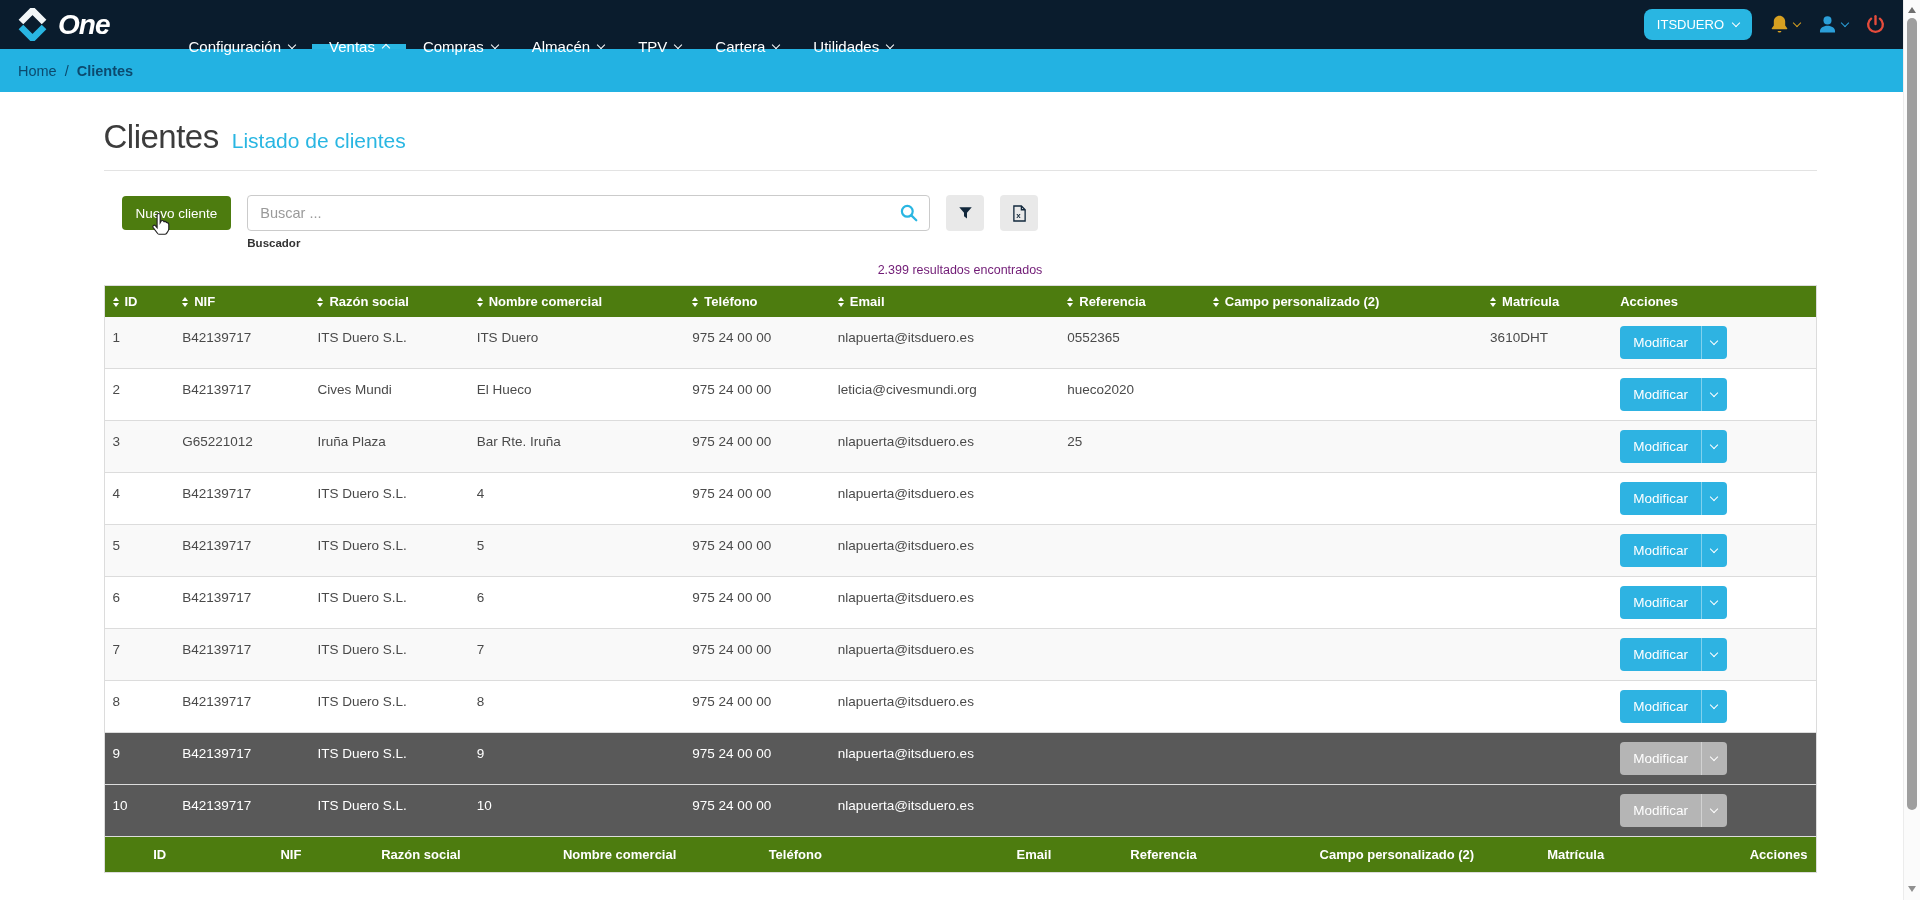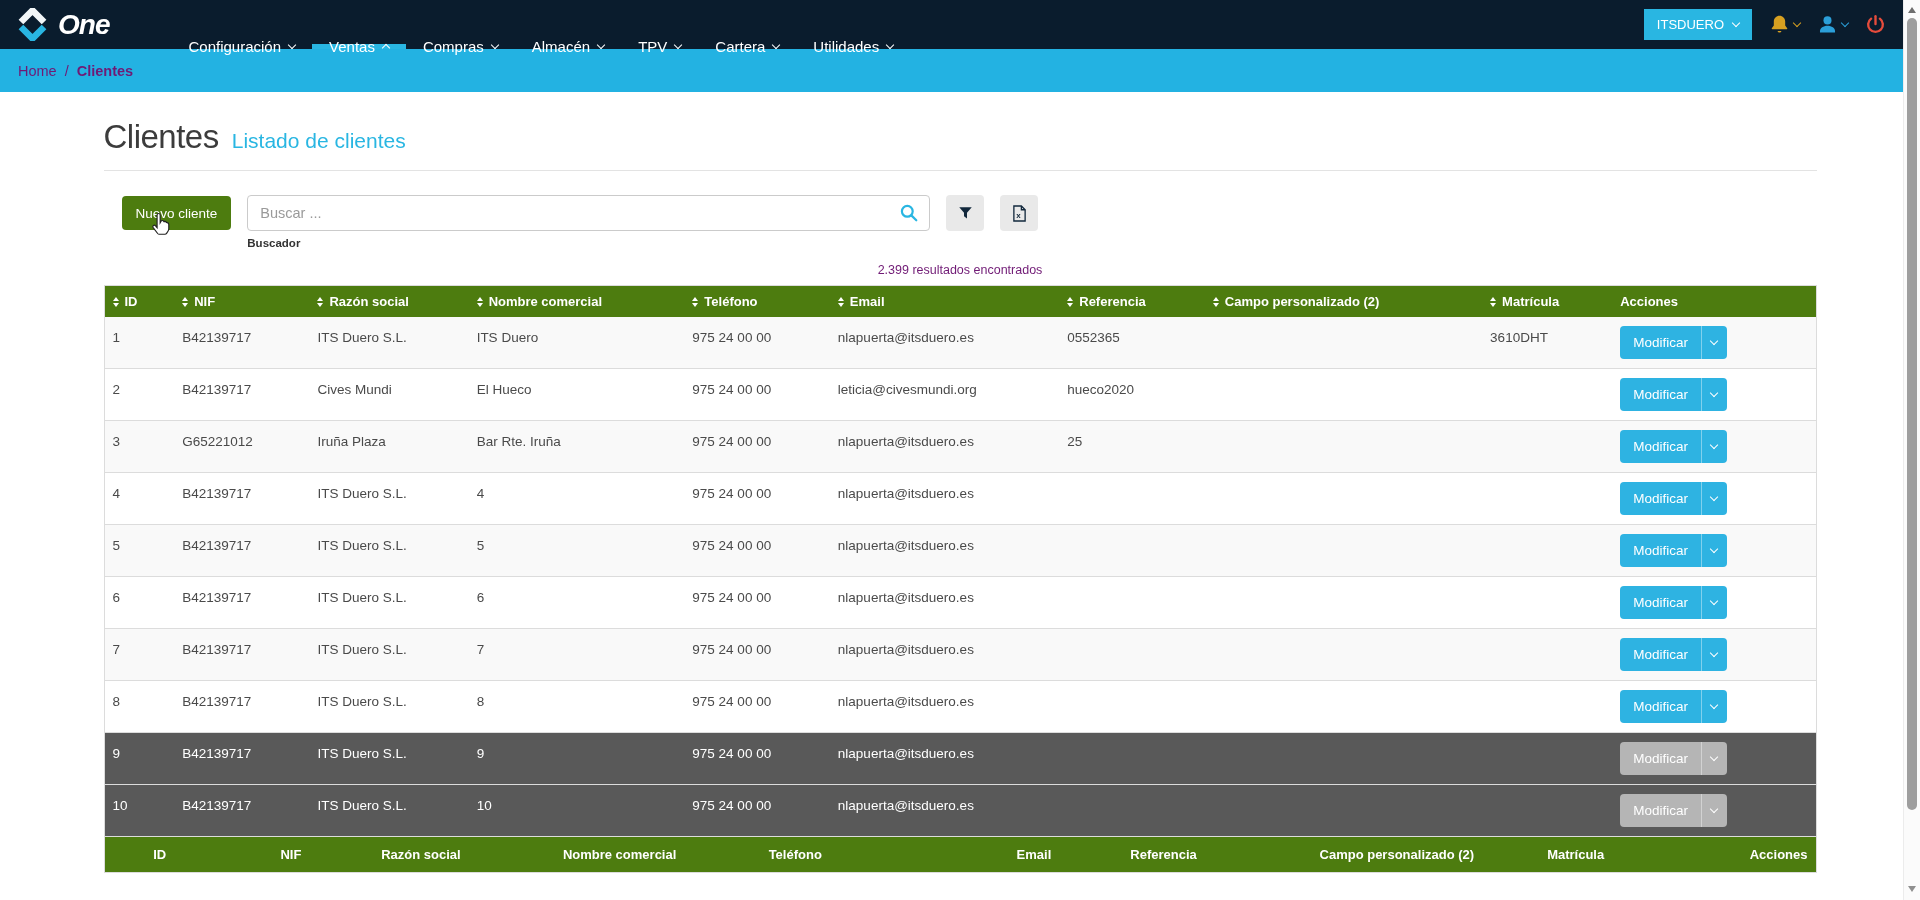--- a/index.html
+++ b/index.html
@@ -11,29 +11,29 @@
   .brand { display:flex; align-items:center; gap:9px; padding:0 18px 0 16px; }
   .brand-text { color:#fff; font-size:28px; font-weight:700; font-style:italic; letter-spacing:-1px; }
   .nav-menu { display:flex; list-style:none; margin-left:44px; }
   .nav-item { display:flex; align-items:center; gap:8px; padding:0 17px; color:#fff;
               font-size:15px; cursor:pointer; white-space:nowrap;margin-top:44px; }
   .nav-item.active { background:#29b6e2; }
   .chev { width:6px; height:6px; border-right:1.6px solid currentColor; border-bottom:1.6px solid currentColor;
           display:inline-block; transform:rotate(45deg); margin-top:-3px; }
   .chev.up { transform:rotate(225deg); margin-top:3px; }
   .nav-right { margin-left:auto; display:flex; align-items:center; gap:17px; }
-  .user-btn { background:#29b6e2; color:#fff; border:none; border-radius:0; height:31px;
+  .user-btn { background:#29b6e2; color:#fff; border:none; border-radius:8px; height:31px;
               padding:0 13px; font-size:13px; display:flex; align-items:center; gap:9px;
               font-family:inherit; cursor:pointer; }
   .icon-group { display:flex; align-items:center; gap:4px; cursor:pointer; }
   .chev.gold { color:#d7a021; } .chev.blue { color:#2b9fd9; }
 
   
   .breadcrumb-bar { height:43px; background:#23b2e2; display:flex; align-items:center;
-                    padding:0 18px; color:#701a75; font-size:14.5px; gap:8px; }
+                    padding:0 18px; color:#0c4a6e; font-size:14.5px; gap:8px; }
   .bc-current { font-weight:700; }
 
   
   .container { width:1713px; margin:0 auto; }
   .page-header { padding-top:26px; display:flex; align-items:baseline; gap:13px; }
   .page-title { font-size:33px; font-weight:400; color:#3c3c3c; letter-spacing:-0.5px; }
   .page-subtitle { font-size:21px; color:#29b6e2; font-weight:400; }
   .divider { border:none; border-top:1px solid #e3e3e3; margin-top:14px; }
 
   .controls { margin-top:24px; display:flex; align-items:flex-start; }

